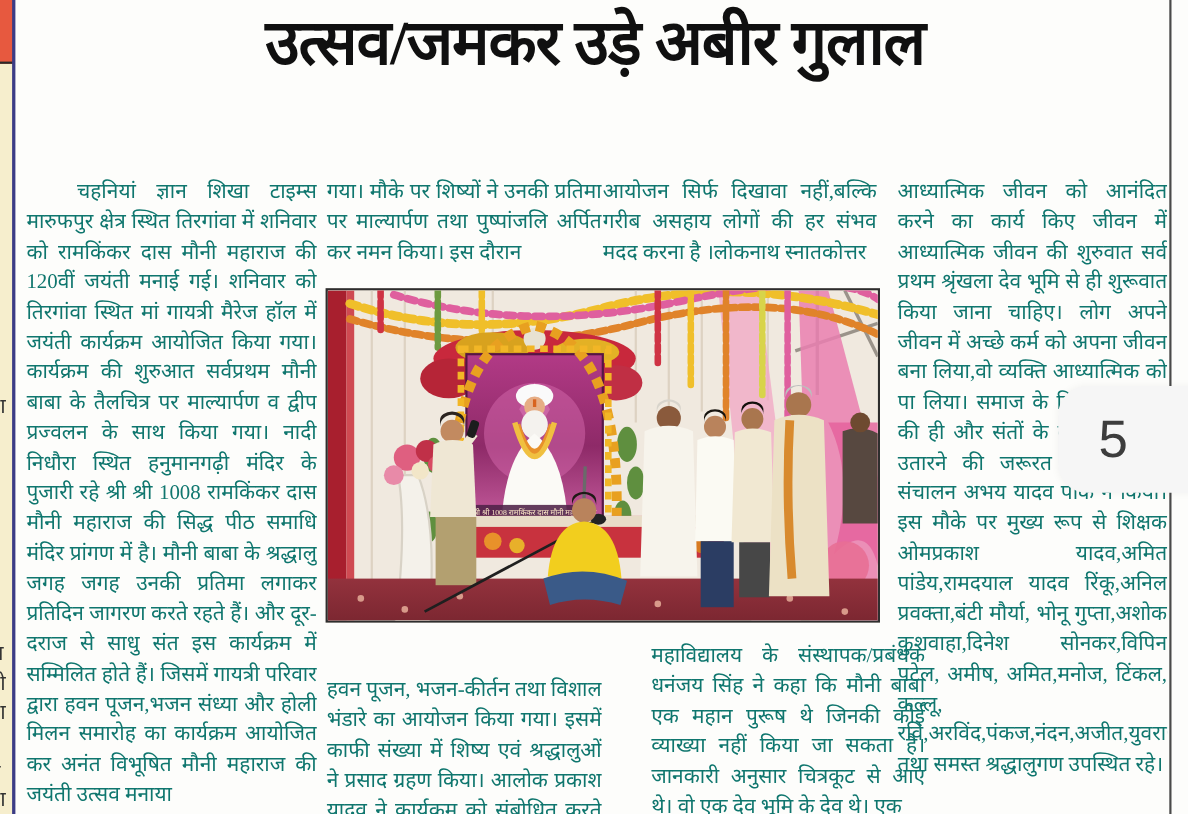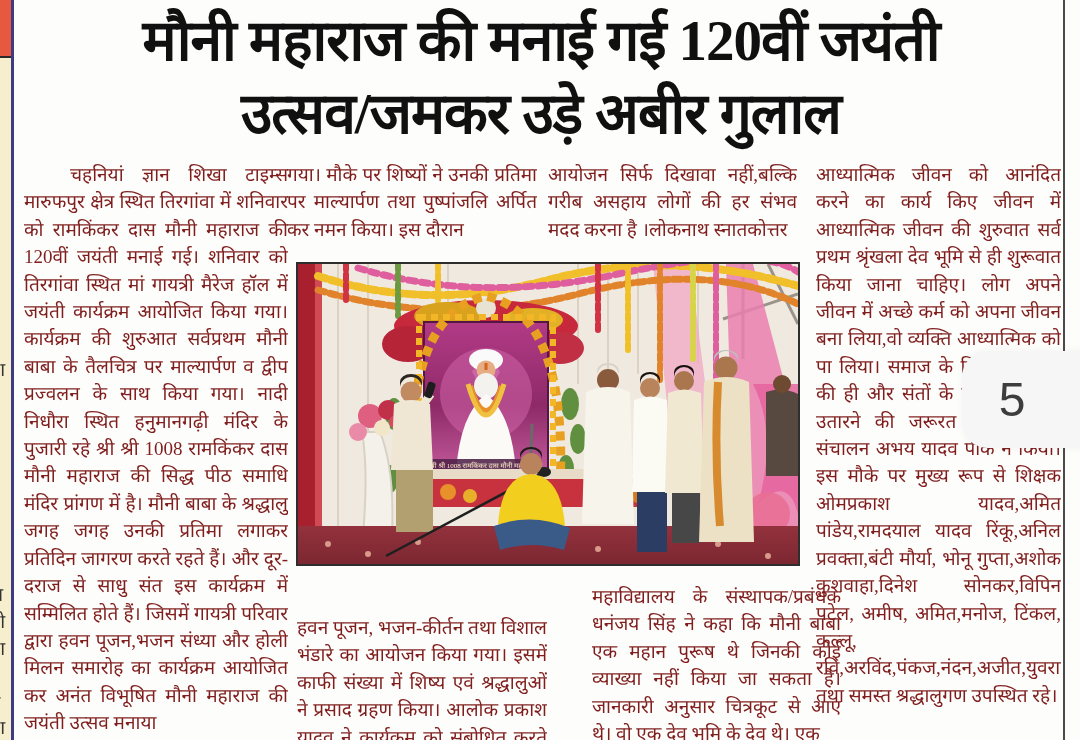--- a/index.html
+++ b/index.html
@@ -19,26 +19,26 @@
   
   .headline{
     position:absolute;left:28px;top:4px;width:1026px;text-align:center;
     font-weight:700;color:#101010;letter-spacing:-1px;
   }
   .headline .l1{font-size:57px;line-height:74px;}
   .headline .l2{font-size:57px;line-height:72px;}
   
   .col{
     position:absolute;font-size:19px;line-height:27.4px;text-align:justify;
-    color:#7f1d1d;overflow:hidden;
+    color:#0f766e;overflow:hidden;
   }
   .col.first p{text-indent:46px;margin:0;}
   .col p{margin:0;}
   #col1{left:24px;top:161px;width:264px;height:578px;}
-  #col2top{left:287px;top:161px;width:250px;height:92px;}
+  #col2top{left:297px;top:161px;width:250px;height:92px;}
   #col3top{left:548px;top:161px;width:249px;height:92px;}
   #col2bot{left:297px;top:614px;width:250px;height:157px;}
   #col3bot{left:592px;top:583px;width:249px;height:157px;}
   #col4{left:816px;top:161px;width:245px;height:566px;}
   
   .photo{
     position:absolute;left:296px;top:262px;width:500px;height:300px;
     border:2px solid #2e2e2e;background:#efe7dd;
   }
   .photo svg{display:block;}
@@ -67,21 +67,20 @@
   <span class="frag" style="top:639px">ा</span>
   <span class="frag" style="top:666px">ड</span>
   <span class="frag" style="top:693px">म</span>
   <span class="frag" style="top:718px">ा</span>
 </div>
 <div class="left-orange"></div>
 <div class="left-rule"></div>
 <div class="right-rule"></div>
 
 <div class="headline">
-  <div class="l1">मौनी महाराज की मनाई गई 120वीं जयंती</div>
   <div class="l2">उत्सव/जमकर उड़े अबीर गुलाल</div>
 </div>
 
 <div id="col1" class="col first">
   <p>चहनियां ज्ञान शिखा टाइम्स मारुफपुर क्षेत्र स्थित तिरगांवा में शनिवार को रामकिंकर दास मौनी महाराज की 120वीं जयंती मनाई गई। शनिवार को तिरगांवा स्थित मां गायत्री मैरेज हॉल में जयंती कार्यक्रम आयोजित किया गया। कार्यक्रम की शुरुआत सर्वप्रथम मौनी बाबा के तैलचित्र पर माल्यार्पण व द्वीप प्रज्वलन के साथ किया गया। नादी निधौरा स्थित हनुमानगढ़ी मंदिर के पुजारी रहे श्री श्री 1008 रामकिंकर दास मौनी महाराज की सिद्ध पीठ समाधि मंदिर प्रांगण में है। मौनी बाबा के श्रद्धालु जगह जगह उनकी प्रतिमा लगाकर प्रतिदिन जागरण करते रहते हैं। और दूर-दराज से साधु संत इस कार्यक्रम में सम्मिलित होते हैं। जिसमें गायत्री परिवार द्वारा हवन पूजन,भजन संध्या और होली मिलन समारोह का कार्यक्रम आयोजित कर अनंत विभूषित मौनी महाराज की जयंती उत्सव मनाया</p>
 </div>
 <div id="col2top" class="col">
   <p>गया। मौके पर शिष्यों ने उनकी प्रतिमा पर माल्यार्पण तथा पुष्पांजलि अर्पित कर नमन किया। इस दौरान</p>
 </div>
 <div id="col3top" class="col">

